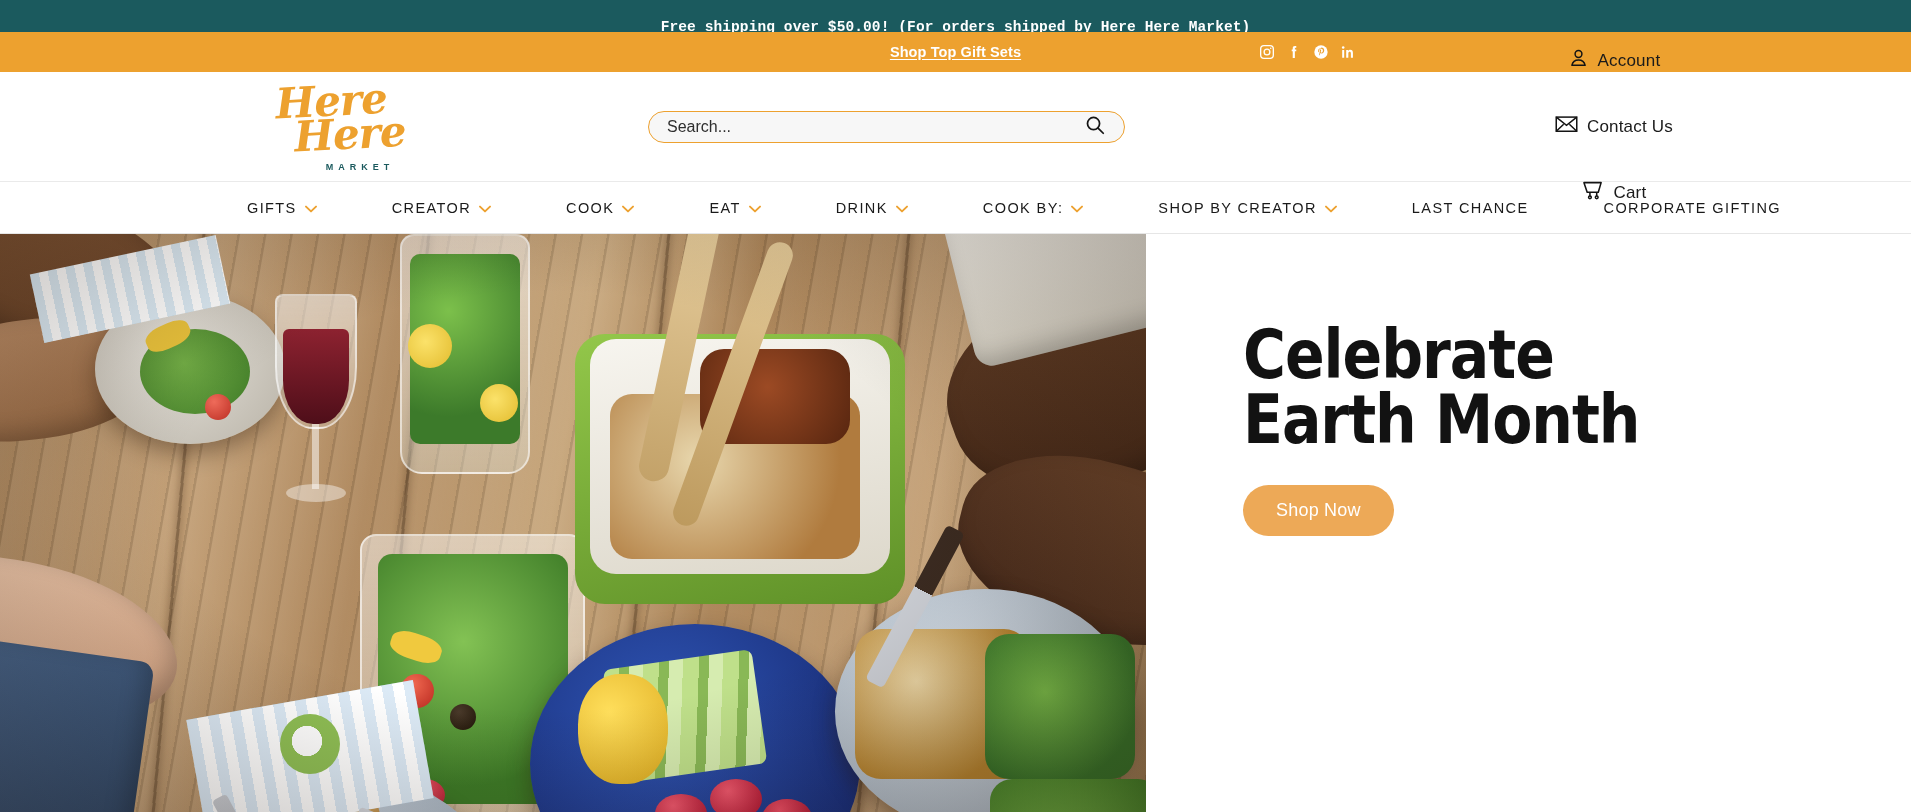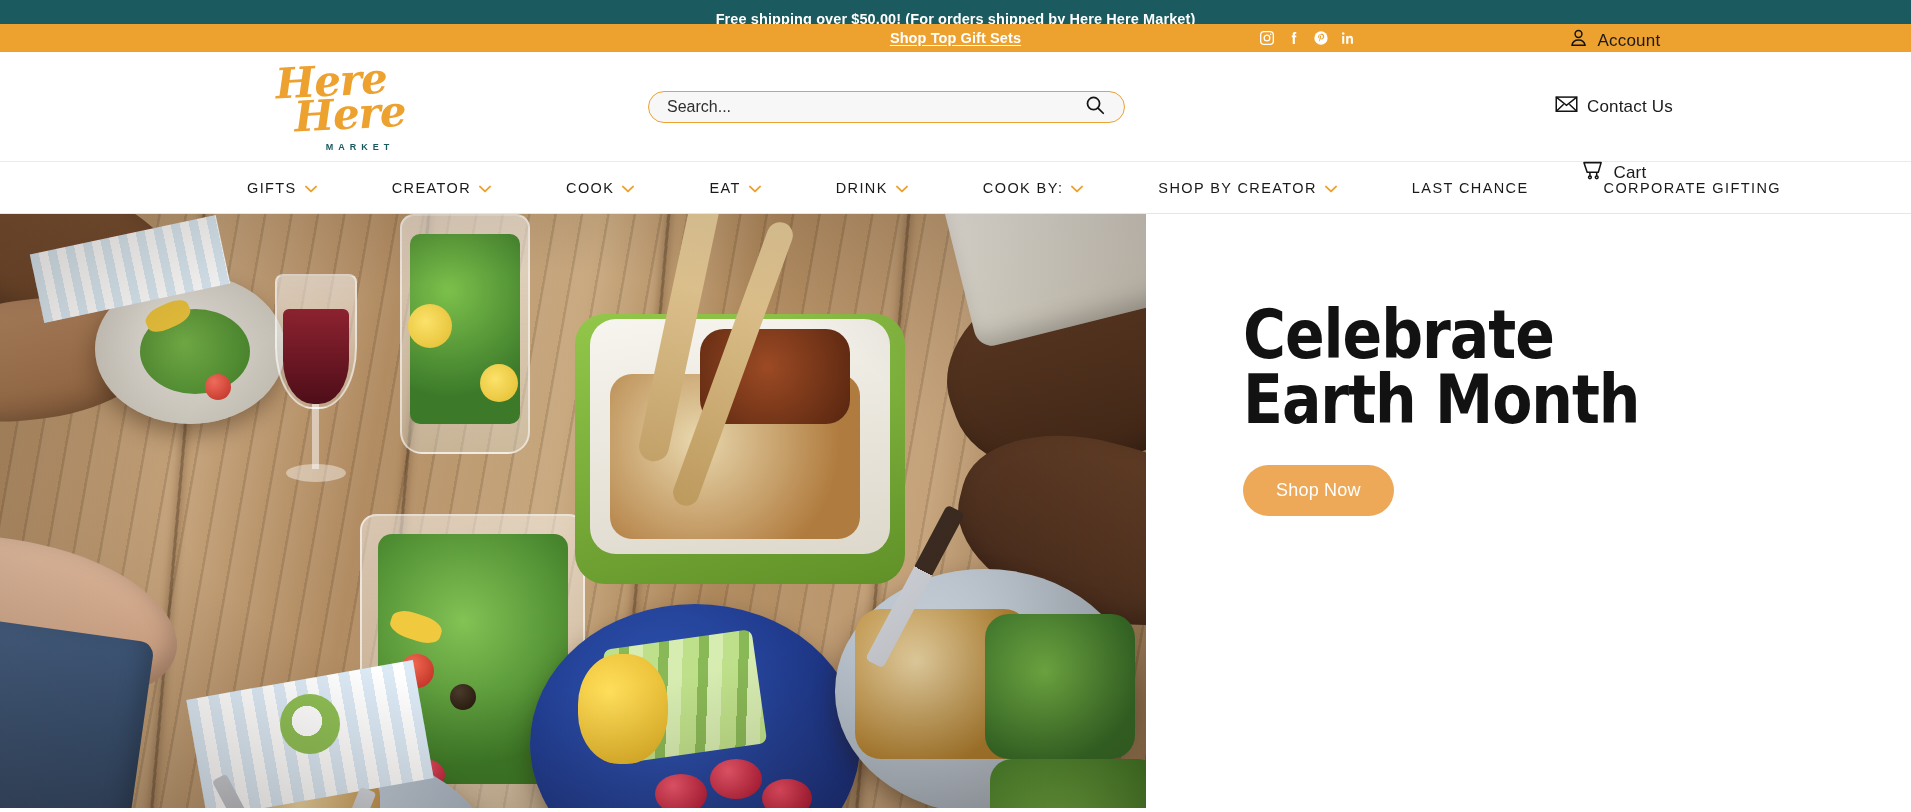--- a/index.html
+++ b/index.html
@@ -5,37 +5,38 @@
   * { box-sizing: border-box; margin: 0; padding: 0; }
   html, body {
     width: 1911px; height: 812px;
     overflow: hidden;
     background: #ffffff;
     font-family: "Liberation Sans", sans-serif;
   }
 
   
   .announce-bar {
-    height: 24px;
+    height: 32px;
     background: #1b5a5e;
     color: #ffffff;
     display: flex; align-items: flex-end; justify-content: center;
     overflow: hidden;
+    font-family: Liberation Mono, monospace;
   }
   .announce-text {
     font-size: 14.5px; font-weight: bold;
     letter-spacing: .1px;
     line-height: 14px;
     position: relative; top: 2px;
     white-space: nowrap;
   }
 
   
   .promo-bar {
-    height: 28px;
+    height: 40px;
     background: #eda12f;
     position: relative;
     display: flex; align-items: center; justify-content: center;
   }
   .promo-link {
     color: #ffffff; font-size: 14.5px; font-weight: bold;
     text-decoration: underline; text-underline-offset: 2px;
     letter-spacing: .1px; cursor: pointer;
   }
   .social-row {

